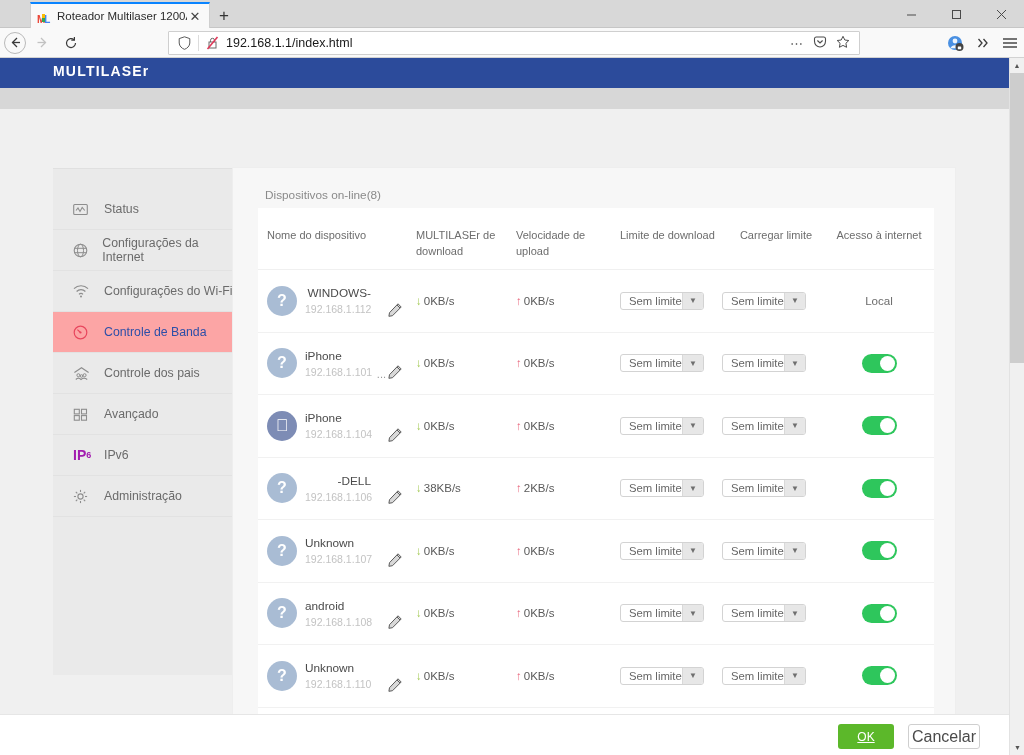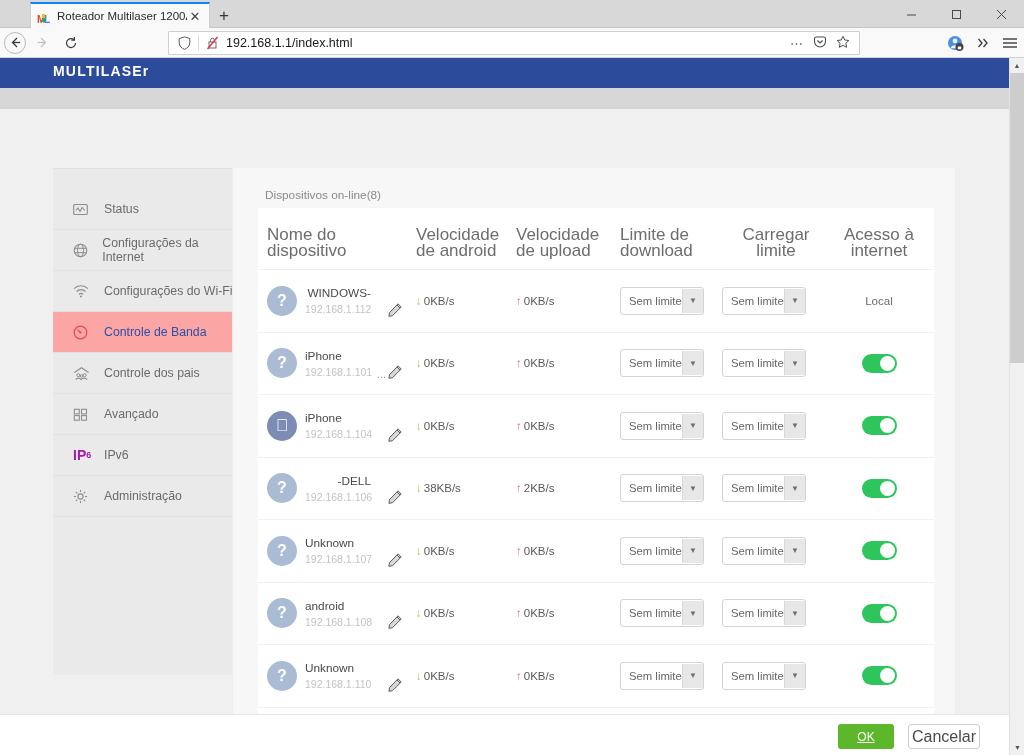--- a/index.html
+++ b/index.html
@@ -102,21 +102,21 @@
   .card{
     position:absolute; left:233px; top:59px; width:722px; height:660px;
     background:#f7f7f7;
     box-shadow:0 0 0 1px #eeeeee;
   }
   .card-title{ position:absolute; left:32px; top:20px; font-size:11.8px; color:#8a8a8a; }
   .table{
     position:absolute; left:25px; top:40px; width:676px; background:#fff;
   }
   .thead{ display:flex; height:62px; align-items:flex-start; padding-top:19px; border-bottom:1px solid #f0f0f0;}
-  .th{ font-size:17px; color:#6d6d6d; line-height:16px; }
+  .th{ font-size:11px; color:#6d6d6d; line-height:16px; }
   .c-name{ width:158px; padding-left:9px; }
   .c-dl{ width:100px; }
   .c-ul{ width:104px; }
   .c-lim{ width:102px; }
   .c-carr{ width:108px; text-align:center;}
   .c-acc{ width:98px; text-align:center;}
 
   .trow{ display:flex; height:62.5px; align-items:center; border-bottom:1px solid #f1f1f1; }
   .trow:last-child{ border-bottom:none; }
 
@@ -136,21 +136,21 @@
 
   .speed{ font-size:11.5px; color:#5a5a5a; }
   .speed .arrow-d{ color:#9ec64a; margin-right:2px; }
   .speed .arrow-u{ color:#e8637a; margin-right:2px; }
   .sp-dl{ width:100px; }
   .sp-ul{ width:104px; }
 
   .selwrap{ width:102px; }
   .selwrap.carr{ width:108px; }
   .select{
-    width:84px; height:28px; border:1px solid #d3d3d3; background:#fff;
+    width:84px; height:18px; border:1px solid #d3d3d3; background:#fff;
     display:flex; align-items:center; border-radius:3px; cursor:pointer; overflow:hidden;
   }
   .select .sv{ flex:1; font-size:11.3px; color:#666; padding-left:8px; white-space:nowrap; }
   .select .sa{
     width:22px; height:24px; background:#e7e7e7; border-left:1px solid #d9d9d9;
     display:flex; align-items:center; justify-content:center; color:#6f6f6f; font-size:8px;
   }
   .accwrap{ width:98px; display:flex; justify-content:center; }
   .local{ font-size:11.6px; color:#6d6d6d; }
   .toggle{
@@ -391,21 +391,21 @@
         </div>
         <div class="side-spacer"></div>
       </div>
 
       <div class="card">
         <div class="card-title">Dispositivos on-line(8)</div>
 
         <div class="table">
           <div class="thead">
             <div class="th c-name">Nome do dispositivo</div>
-            <div class="th c-dl">Velocidade de android</div>
+            <div class="th c-dl">MULTILASEr de download</div>
             <div class="th c-ul">Velocidade de upload</div>
             <div class="th c-lim">Limite de download</div>
             <div class="th c-carr">Carregar limite</div>
             <div class="th c-acc">Acesso à internet</div>
           </div>
           <div id="rows">
               <div class="trow">
     <div class="dev">
       <div class="avatar">?</div>
       <div class="devtext">

